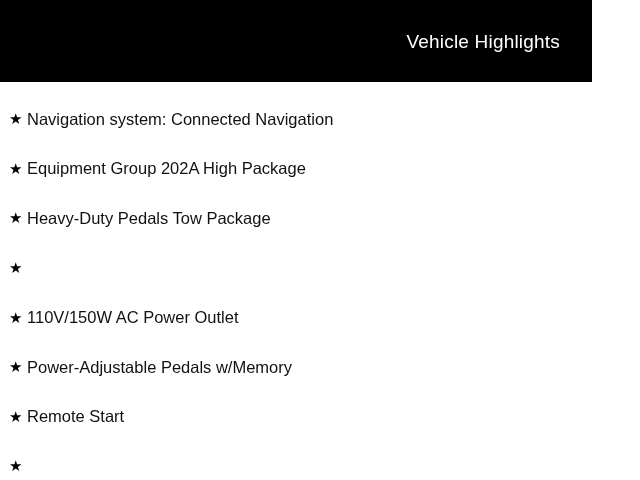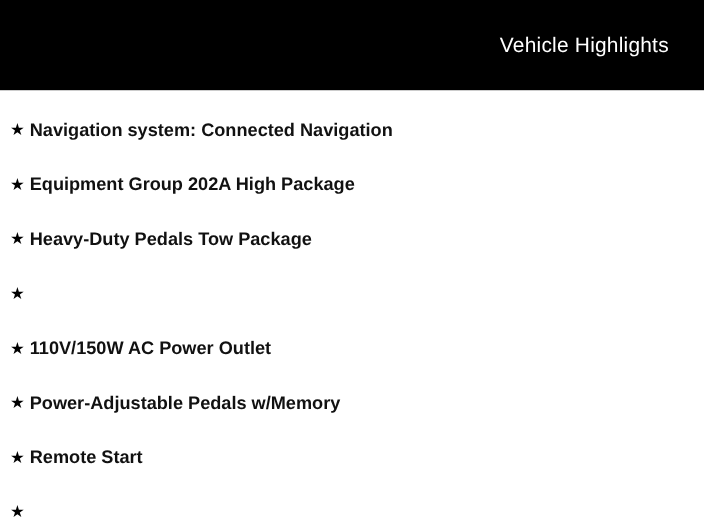--- a/index.html
+++ b/index.html
@@ -14,21 +14,21 @@
     overflow: hidden;
   }
   .page {
     position: relative;
     width: 640px;
     height: 480px;
     background: #ffffff;
     box-sizing: border-box;
   }
   .header-bar {
-    width: 640px;
+    width: 592px;
     height: 82px;
     background: #000000;
     display: flex;
     align-items: center;
     justify-content: flex-end;
     box-sizing: border-box;
     padding-right: 32px;
   }
   .header-title {
     color: #ffffff;
@@ -55,21 +55,21 @@
     width: 18px;
     min-width: 18px;
     color: #000000;
     font-size: 15px;
     line-height: 1;
     text-align: left;
   }
   .item-text {
     color: #111111;
     font-size: 16.5px;
-    font-weight: 700;
+    font-weight: 400;
     line-height: 1.1;
     white-space: nowrap;
   }
 </style>
 </head>
 <body>
 
 <div class="page">
 
   <div class="header-bar">

